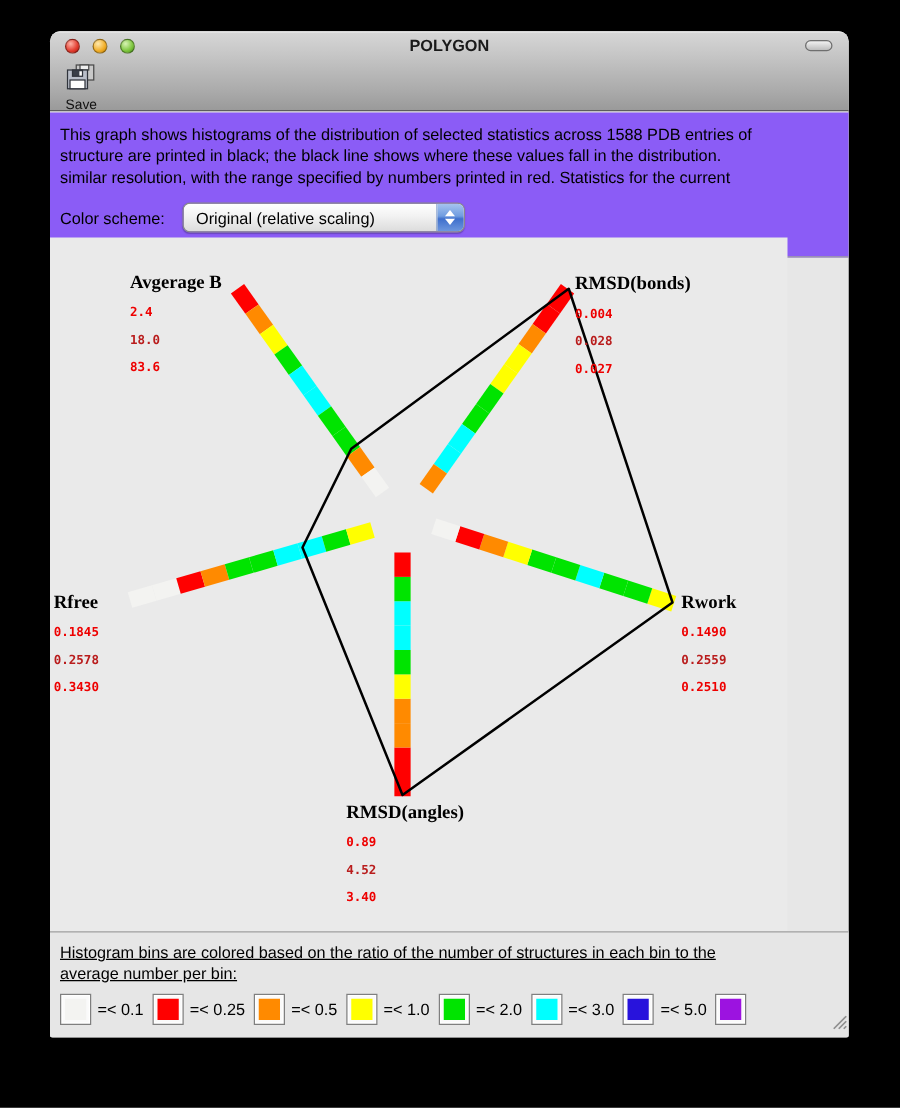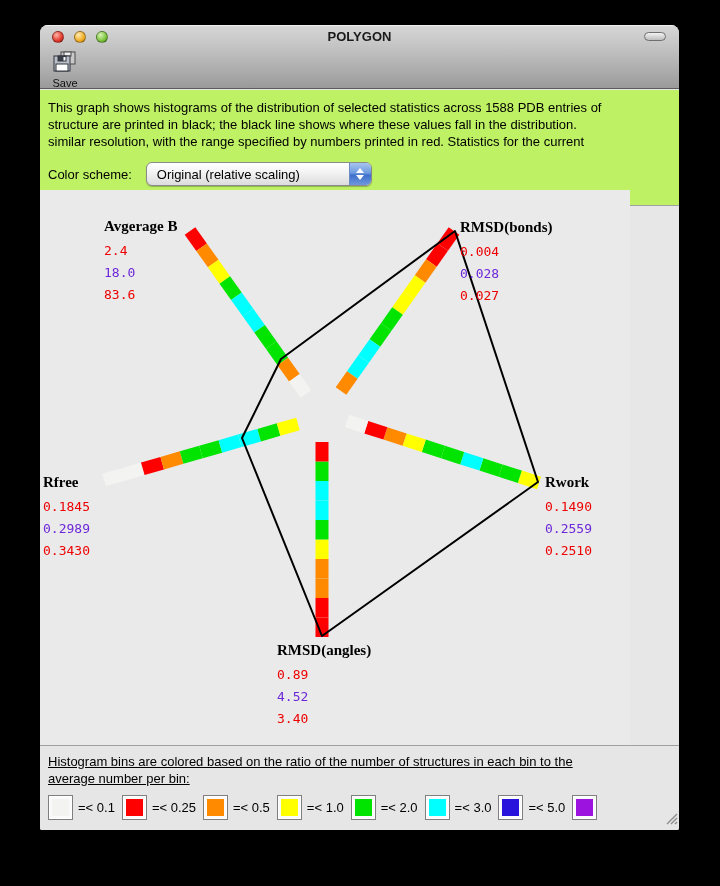--- a/index.html
+++ b/index.html
@@ -19,41 +19,41 @@
   #title { font-size:13px; font-weight:bold; color:#1a1a1a; line-height:23px; }
   .tl { position:absolute; top:6px; width:12px; height:12px; border-radius:50%; border:1px solid rgba(0,0,0,.35); }
   #tl-close  { left:12px; background:radial-gradient(circle at 35% 30%, #ffb3a6, #e23b2e 60%, #a81a10); }
   #tl-min    { left:34px; background:radial-gradient(circle at 35% 30%, #ffeab0, #f1ad27 60%, #bd7e00); }
   #tl-zoom   { left:56px; background:radial-gradient(circle at 35% 30%, #d8f3b5, #7dc63d 60%, #45851a); }
   #lozenge { position:absolute; right:13px; top:7px; width:22px; height:9px; border-radius:5px;
     border:1px solid #6f6f6f; background:linear-gradient(180deg,#f2f2f2,#bdbdbd); }
   #save-btn { position:absolute; left:8px; top:26px; width:34px; text-align:center; cursor:default; }
   #save-label { font-size:11px; color:#111; display:block; margin-top:1px; }
   
-  #desc { position:absolute; left:0; top:65px; width:100%; height:116px; background:#bef264;
+  #desc { position:absolute; left:0; top:65px; width:100%; height:116px; background:#8b5cf6;
     border-bottom:1px solid #a0a0a0; padding:9px 8px 0 8px; }
   .desc-line { font-size:13px; color:#000; line-height:17px; white-space:nowrap; }
   #scheme-row { margin-top:12px; display:flex; align-items:center; }
   #scheme-label { font-size:13px; color:#000; margin-right:14px; }
   #popup { position:relative; width:226px; height:24px; border:1px solid #8a8a8a; border-radius:6px;
     background:linear-gradient(180deg,#ffffff 0%,#f2f2f2 45%,#dcdcdc 100%);
     box-shadow:0 1px 1px rgba(0,0,0,.25); display:flex; align-items:center; }
   #popup-text { font-size:13px; color:#000; padding-left:10px; flex:1; }
   #popup-cap { width:22px; height:22px; border-radius:0 5px 5px 0; margin-right:0;
     background:linear-gradient(180deg,#a7c4ef 0%,#6f9ce0 45%,#3f6fcc 55%,#6d97de 100%);
     border-left:1px solid #6a8bc4; display:flex; flex-direction:column; align-items:center; justify-content:center; gap:2px; }
   .arr-up { width:0; height:0; border-left:4px solid transparent; border-right:4px solid transparent; border-bottom:5px solid #fff; }
   .arr-dn { width:0; height:0; border-left:4px solid transparent; border-right:4px solid transparent; border-top:5px solid #fff; }
   
   #plot { position:absolute; left:0; top:165px; width:590px; height:555px; background:#EAEAEA; }
   #plot-svg { position:absolute; left:0; top:0; }
   .stat { position:absolute; }
   .stat .name { font-family:"Liberation Serif", serif; font-weight:bold; font-size:15px; color:#000; margin-bottom:5px; white-space:nowrap; }
-  .stat .v { font-family:"DejaVu Sans Mono", monospace; font-weight:normal; font-size:13px; line-height:22px; white-space:nowrap; }
-  .v.red { color:#ee0000; } .v.blk { color:#6d28d9; }
+  .stat .v { font-family:"DejaVu Sans Mono", monospace; font-weight:bold; font-size:10px; line-height:22px; white-space:nowrap; }
+  .v.red { color:#ee0000; } .v.blk { color:#b91c1c; }
   #stat-avgb   { left:64px;  top:28px;  }
   #stat-bonds  { left:420px; top:29px;  }
   #stat-rwork  { left:505px; top:284px; }
   #stat-angles { left:237px; top:452px; }
   #stat-rfree  { left:3px;   top:284px; }
   
   #legend { position:absolute; left:0; top:720px; width:100%; height:85px; background:#E6E6E6;
     border-top:1px solid #a0a0a0; padding:7px 8px 0 8px; }
   .legend-line { font-size:13px; color:#000; line-height:17px; white-space:nowrap;text-decoration:underline; }
   #bins { display:flex; align-items:center; margin-top:8px; }
@@ -182,21 +182,21 @@
     </div>
     <div class="stat" id="stat-angles">
       <div class="name">RMSD(angles)</div>
       <div class="v red">0.89</div>
       <div class="v blk">4.52</div>
       <div class="v red">3.40</div>
     </div>
     <div class="stat" id="stat-rfree">
       <div class="name">Rfree</div>
       <div class="v red">0.1845</div>
-      <div class="v blk">0.2989</div>
+      <div class="v blk">0.2578</div>
       <div class="v red">0.3430</div>
     </div>
   </div>
 
   <div id="legend">
     <div class="legend-line">Histogram bins are colored based on the ratio of the number of structures in each bin to the</div>
     <div class="legend-line">average number per bin:</div>
     <div id="bins">
       <span class="bin-box">
           <span class="bin-color" style="background-color: rgb(243, 243, 241);"></span>

